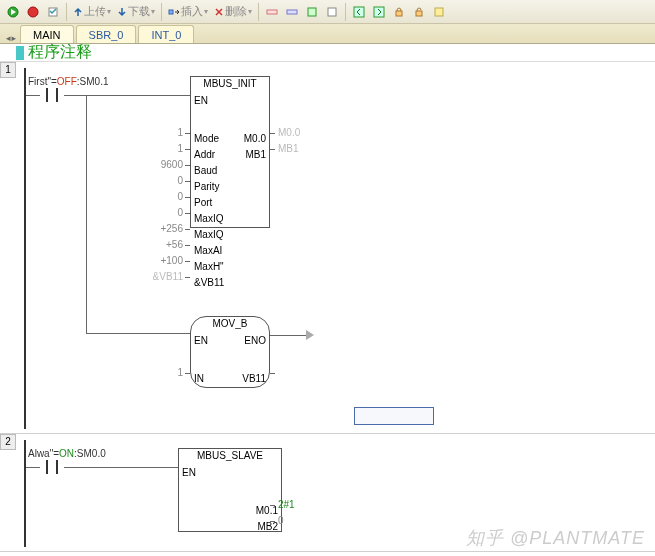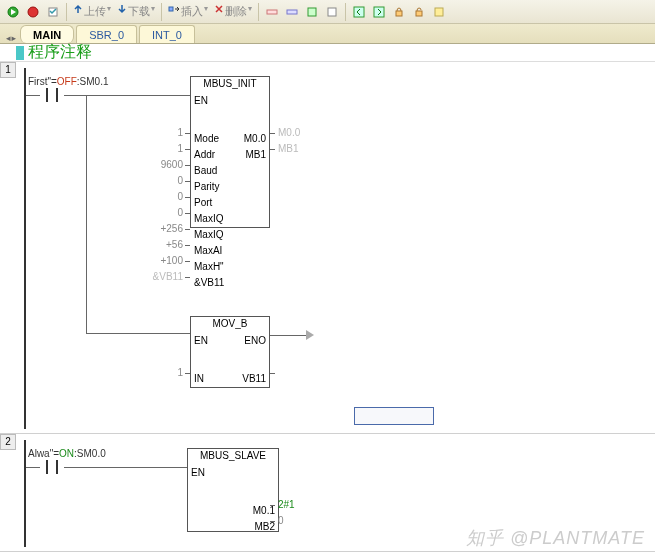--- a/index.html
+++ b/index.html
@@ -24,21 +24,21 @@
   }
   .tb-btn {
     width: 18px; height: 18px;
     display: inline-flex; align-items: center; justify-content: center;
     border-radius: 2px;
     cursor: pointer;
   }
   .tb-sep { width: 1px; height: 18px; background: #c9c4a8; margin: 0 2px; }
   .tb-text {
     color: #888; font-size: 11px; padding: 0 2px;
-    display: inline-flex; align-items: flex-start; gap: 1px;
+    display: inline-flex; align-items: center; gap: 1px;
   }
   .dropdown-arrow { font-size: 8px; color: #999; }
   
   .tabstrip {
     height: 20px;
     background: linear-gradient(#efeacd, #e5dfbd);
     border-bottom: 1px solid #b0ab8a;
     display: flex; align-items: flex-end;
     padding-left: 6px;
     gap: 0;
@@ -54,22 +54,21 @@
     border: 1px solid #c7c09a;
     border-bottom: none;
     border-radius: 3px 3px 0 0;
     font-size: 11px;
     display: inline-flex; align-items: center;
     margin-right: 2px;
     cursor: pointer;
   }
   .tab.active {
     background: #fffbe2;
-    font-weight: bold;
-    border-radius: 6px;
+    font-weight: normal;
   }
   .tab:not(.active) { color: #2c5aa0; margin-top: 45px; }
   
   .commentbar {
     height: 18px;
     border-bottom: 1px solid #ddd;
     display: flex; align-items: center;
     position: relative;
   }
   .commentbar .cyan-marker {
@@ -368,21 +367,21 @@
     <div class="tick" style="left:185px; top:199px;"></div>
       <div class="param-in" style="right:472px; top:193px;">+100</div>
     <div class="tick" style="left:185px; top:215px;"></div>
       <div class="param-in" style="right:472px; top:209px; color:#bbb;">&amp;VB11</div>
 
     <div class="tick" style="left:270px; top:71px;"></div>
       <div class="param-out gray" style="left:278px; top:65px;">M0.0</div>
     <div class="tick" style="left:270px; top:87px;"></div>
       <div class="param-out gray" style="left:278px; top:81px;">MB1</div>
 
-    <div class="fbox" style="left:190px; top:254px; width:80px; height:72px;">
+    <div class="fbox" style="left:190px; top:254px; width:80px; height:72px;border-radius:16px;">
       <div class="fbox-title">MOV_B</div>
       <div class="fbox-row">
           <span>EN</span>
           <span>ENO</span>
         </div>
       <div style="height:22px;"></div>
       <div class="fbox-row">
           <span>IN</span>
           <span>VB11</span>
         </div>
@@ -400,21 +399,21 @@
     <div class="net-num">2</div>
     <div class="rail"></div>
 
     <div class="rung-label" style="left:28px; top:14px;">
       <span>Alwa"=</span><span class="on">ON</span><span>:SM0.0</span>
     </div>
     <div class="contact" style="left:40px; top:26px;"></div>
     <div class="wire-h" style="left:26px; top:33px; width:14px;"></div>
     <div class="wire-h" style="left:64px; top:33px; width:126px;"></div>
 
-    <div class="fbox" style="left:187px; top:14px; width:92px; height:84px;">
+    <div class="fbox" style="left:178px; top:14px; width:104px; height:84px;">
       <div class="fbox-title">MBUS_SLAVE</div>
       <div class="fbox-row">
           <span>EN</span>
           <span></span>
         </div>
       <div style="height:22px;"></div>
       <div class="fbox-row">
           <span></span>
           <span>M0.1</span>
         </div>

